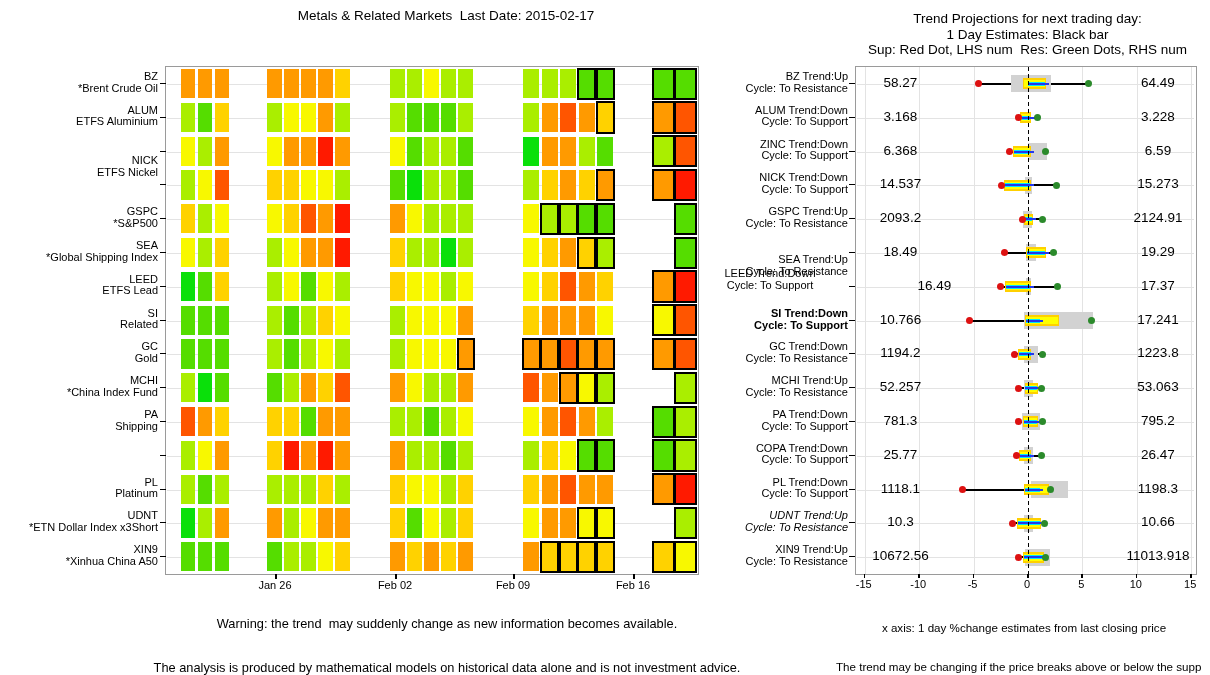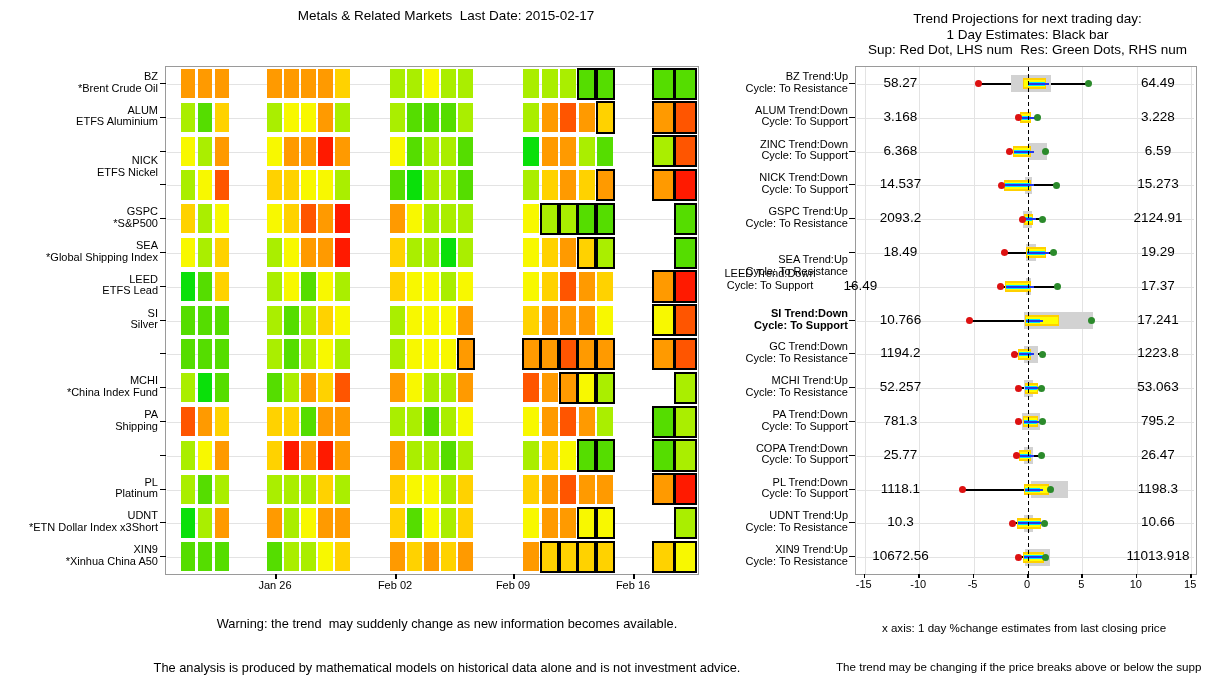--- a/index.html
+++ b/index.html
@@ -496,22 +496,23 @@
       <div class="tick" style="left:160px;top:150.5px;width:6px;height:1px;"></div>
       <div class="tick" style="left:160px;top:184.3px;width:6px;height:1px;"></div>
       <div class="hm-label" style="left:0px;top:155px;width:158px;"><div>NICK</div><div>ETFS Nickel</div></div>
       <div class="tick" style="left:160px;top:218.1px;width:6px;height:1px;"></div>
       <div class="hm-label" style="left:0px;top:206.1px;width:158px;"><div>GSPC</div><div>*S&amp;P500</div></div>
       <div class="tick" style="left:160px;top:251.9px;width:6px;height:1px;"></div>
       <div class="hm-label" style="left:0px;top:239.9px;width:158px;"><div>SEA</div><div>*Global Shipping Index</div></div>
       <div class="tick" style="left:160px;top:285.7px;width:6px;height:1px;"></div>
       <div class="hm-label" style="left:0px;top:273.7px;width:158px;"><div>LEED</div><div>ETFS Lead</div></div>
       <div class="tick" style="left:160px;top:319.5px;width:6px;height:1px;"></div>
-      <div class="hm-label" style="left:0px;top:307.5px;width:158px;"><div>SI</div><div>Silver</div></div>
+      <div class="hm-label" style="left:0px;top:307.5px;width:158px;"><div>SI</div><div>Related</div></div>
       <div class="tick" style="left:160px;top:353.3px;width:6px;height:1px;"></div>
+      <div class="hm-label" style="left:0px;top:341.3px;width:158px;"><div>GC</div><div>Gold</div></div>
       <div class="tick" style="left:160px;top:387.1px;width:6px;height:1px;"></div>
       <div class="hm-label" style="left:0px;top:375.1px;width:158px;"><div>MCHI</div><div>*China Index Fund</div></div>
       <div class="tick" style="left:160px;top:420.9px;width:6px;height:1px;"></div>
       <div class="hm-label" style="left:0px;top:408.9px;width:158px;"><div>PA</div><div>Shipping</div></div>
       <div class="tick" style="left:160px;top:454.7px;width:6px;height:1px;"></div>
       <div class="tick" style="left:160px;top:488.5px;width:6px;height:1px;"></div>
       <div class="hm-label" style="left:0px;top:476.5px;width:158px;"><div>PL</div><div>Platinum</div></div>
       <div class="tick" style="left:160px;top:522.3px;width:6px;height:1px;"></div>
       <div class="hm-label" style="left:0px;top:510.3px;width:158px;"><div>UDNT</div><div>*ETN Dollar Index x3Short</div></div>
       <div class="tick" style="left:160px;top:556.1px;width:6px;height:1px;"></div>
@@ -557,21 +558,21 @@
       <div class="tick" style="left:849px;top:218.1px;width:6px;height:1px;"></div>
       <div class="dp-label" style="left:692px;top:206.1px;width:156px;"><div>GSPC Trend:Up</div><div>Cycle: To Resistance</div></div>
       <div class="num" style="left:858px;top:210.1px;width:85px;">2093.2</div>
       <div class="num" style="left:1110px;top:210.1px;width:96px;">2124.91</div>
       <div class="tick" style="left:849px;top:251.9px;width:6px;height:1px;"></div>
       <div class="dp-label" style="left:692px;top:226px;width:156px;margin-top:28px;"><div>SEA Trend:Up</div><div>Cycle: To Resistance</div></div>
       <div class="num" style="left:858px;top:243.9px;width:85px;">18.49</div>
       <div class="num" style="left:1110px;top:243.9px;width:96px;">19.29</div>
       <div class="tick" style="left:849px;top:285.7px;width:6px;height:1px;"></div>
       <div class="dp-label" style="left:692px;top:268px;width:156px;text-align:center;"><div>LEED Trend:Down</div><div>Cycle: To Support</div></div>
-      <div class="num" style="left:818px;top:277.7px;width:85px;">16.49</div>
+      <div class="num" style="left:892px;top:277.7px;width:85px;">16.49</div>
       <div class="num" style="left:1110px;top:277.7px;width:96px;">17.37</div>
       <div class="tick" style="left:849px;top:319.5px;width:6px;height:1px;"></div>
       <div class="dp-label" style="left:692px;top:308px;width:156px;font-weight:bold;"><div>SI Trend:Down</div><div>Cycle: To Support</div></div>
       <div class="num" style="left:858px;top:311.5px;width:85px;">10.766</div>
       <div class="num" style="left:1110px;top:311.5px;width:96px;">17.241</div>
       <div class="tick" style="left:849px;top:353.3px;width:6px;height:1px;"></div>
       <div class="dp-label" style="left:692px;top:341.3px;width:156px;"><div>GC Trend:Down</div><div>Cycle: To Resistance</div></div>
       <div class="num" style="left:858px;top:345.3px;width:85px;">1194.2</div>
       <div class="num" style="left:1110px;top:345.3px;width:96px;">1223.8</div>
       <div class="tick" style="left:849px;top:387.1px;width:6px;height:1px;"></div>
@@ -584,21 +585,21 @@
       <div class="num" style="left:1110px;top:412.9px;width:96px;">795.2</div>
       <div class="tick" style="left:849px;top:454.7px;width:6px;height:1px;"></div>
       <div class="dp-label" style="left:692px;top:442.7px;width:156px;"><div>COPA Trend:Down</div><div>Cycle: To Support</div></div>
       <div class="num" style="left:858px;top:446.7px;width:85px;">25.77</div>
       <div class="num" style="left:1110px;top:446.7px;width:96px;">26.47</div>
       <div class="tick" style="left:849px;top:488.5px;width:6px;height:1px;"></div>
       <div class="dp-label" style="left:692px;top:476.5px;width:156px;"><div>PL Trend:Down</div><div>Cycle: To Support</div></div>
       <div class="num" style="left:858px;top:480.5px;width:85px;">1118.1</div>
       <div class="num" style="left:1110px;top:480.5px;width:96px;">1198.3</div>
       <div class="tick" style="left:849px;top:522.3px;width:6px;height:1px;"></div>
-      <div class="dp-label" style="left:692px;top:510.3px;width:156px;"><div>UDNT Trend:Up</div><div>Cycle: To Resistance</div></div>
+      <div class="dp-label" style="left:692px;top:510.3px;width:156px;font-style:italic;"><div>UDNT Trend:Up</div><div>Cycle: To Resistance</div></div>
       <div class="num" style="left:858px;top:514.3px;width:85px;">10.3</div>
       <div class="num" style="left:1110px;top:514.3px;width:96px;">10.66</div>
       <div class="tick" style="left:849px;top:556.1px;width:6px;height:1px;"></div>
       <div class="dp-label" style="left:692px;top:544.1px;width:156px;"><div>XIN9 Trend:Up</div><div>Cycle: To Resistance</div></div>
       <div class="num" style="left:858px;top:548.1px;width:85px;">10672.56</div>
       <div class="num" style="left:1110px;top:548.1px;width:96px;">11013.918</div>
     </div>
 
   <div class="foot" style="left:147px;top:588px;width:600px;text-align:center;font-size:12.8px;line-height:14.5px;">
     <div>Warning: the trend  may suddenly change as new information becomes available.</div>

